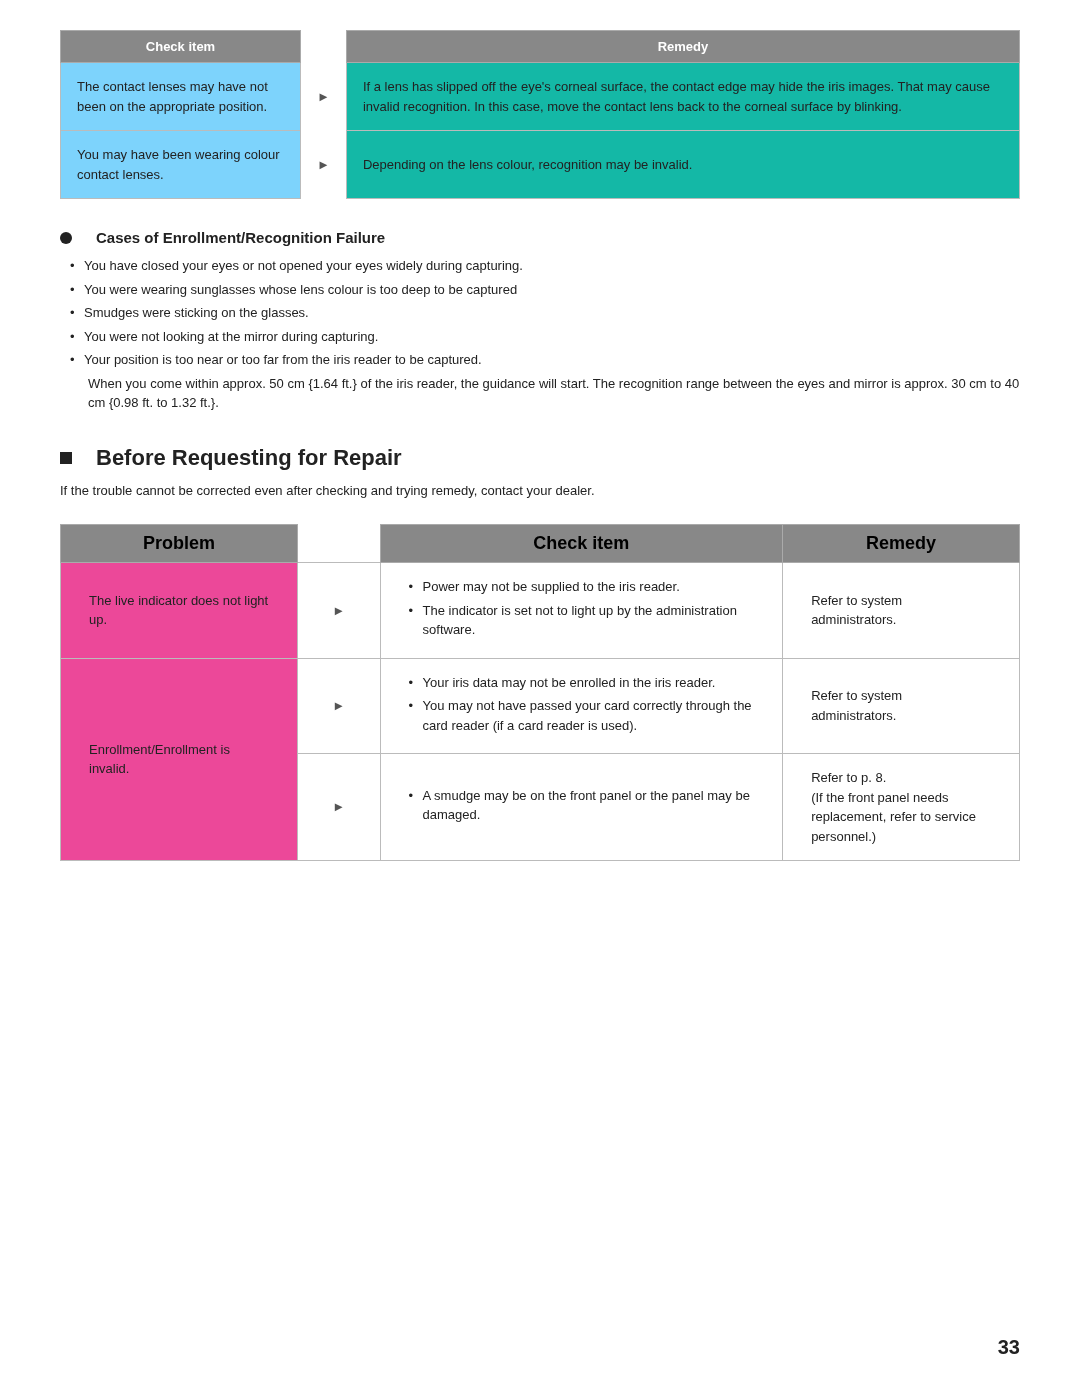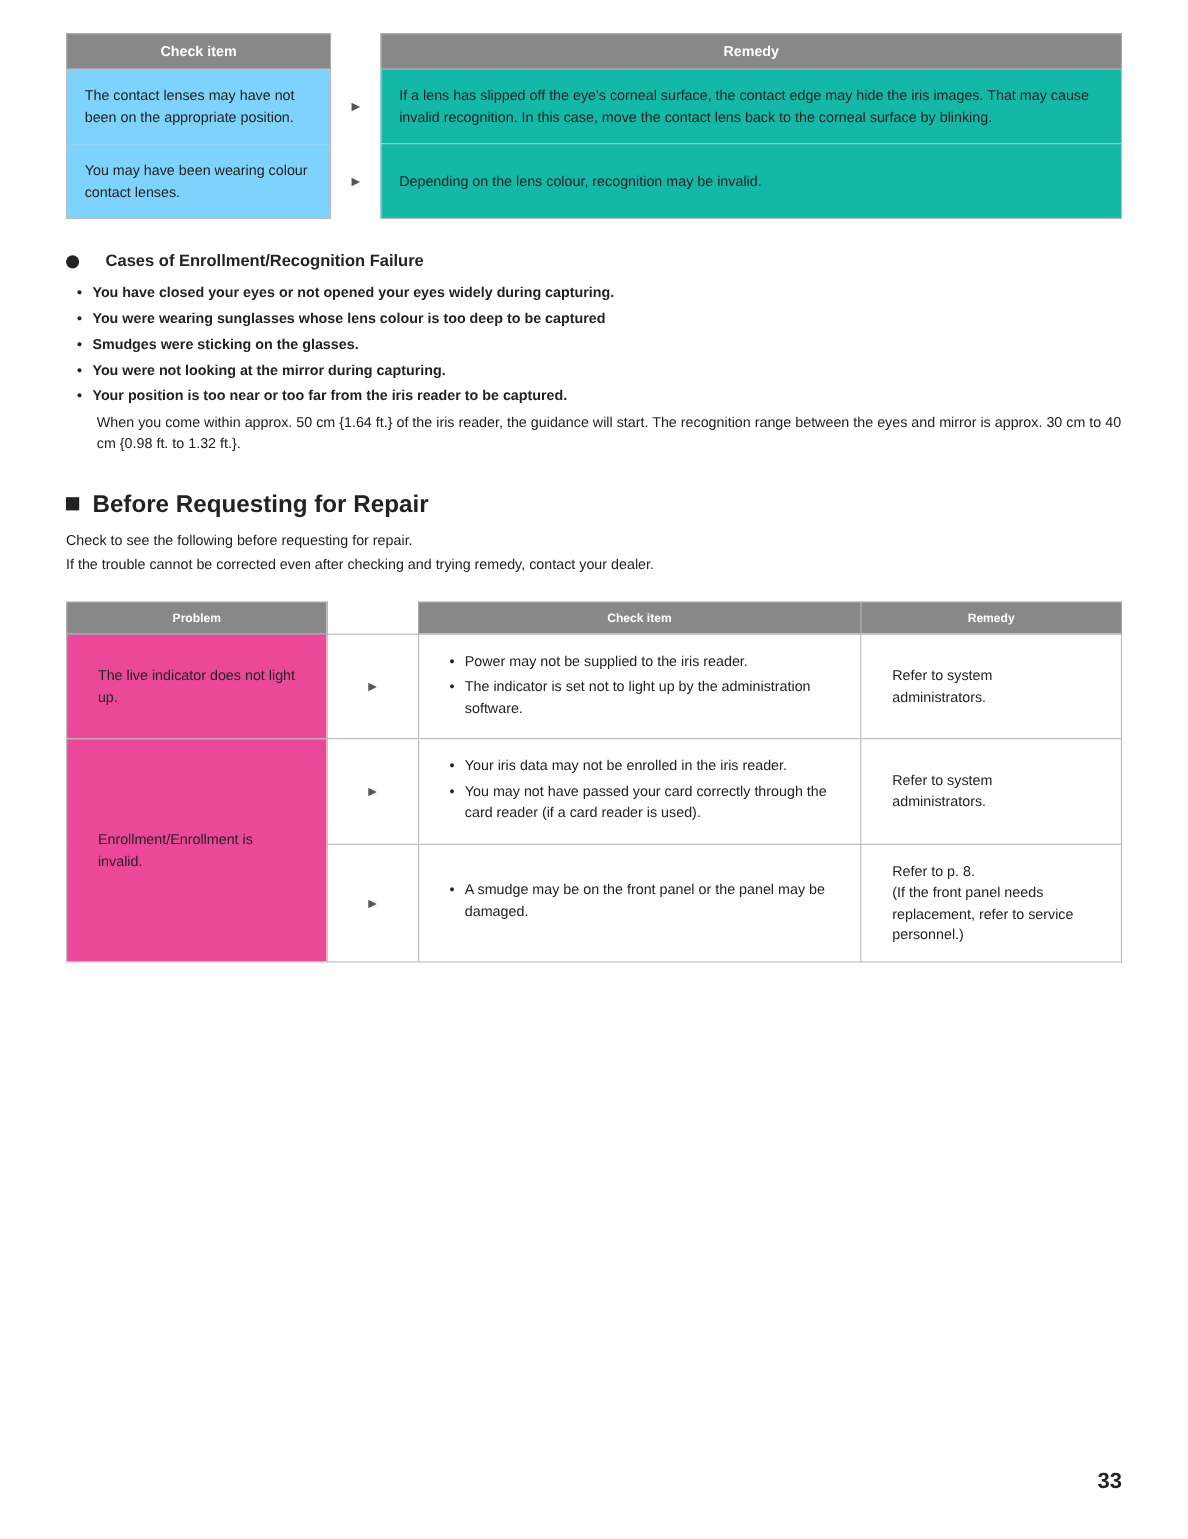--- a/index.html
+++ b/index.html
@@ -66,21 +66,20 @@
       display: inline-block;
       width: 12px;
       height: 12px;
       background: #222;
       border-radius: 50%;
       flex-shrink: 0;
     }
     .cases-section ul {
       list-style: none;
       padding-left: 10px;
-      font-weight: bold;
     }
     .cases-section ul li {
       padding-left: 14px;
       position: relative;
       margin-bottom: 4px;
       line-height: 1.5;
     }
     .cases-section ul li::before {
       content: "•";
       position: absolute;
@@ -92,21 +91,21 @@
       line-height: 1.5;
     }
 
     
     .repair-section h1 {
       font-size: 22px;
       font-weight: bold;
       margin-bottom: 10px;
       display: flex;
       align-items: center;
-      gap: 12px;
+      gap: 24px;
     }
     .square-bullet {
       display: inline-block;
       width: 12px;
       height: 12px;
       background: #222;
       flex-shrink: 0;
     }
     .repair-section p {
       font-size: 13px;
@@ -115,23 +114,23 @@
     }
 
     
     .bottom-table {
       width: 100%;
       border-collapse: collapse;
       margin-top: 24px;
     }
     .bottom-table th {
       background: #888;
-      color: #ffffff;
-      font-weight: bold;
-      font-size: 11px;
+      color: #000000;
+      font-weight: bold;
+      font-size: 18px;
       padding: 8px 12px;
       border: 1px solid #aaa;
       text-align: center;
     }
     .bottom-table td {
       border: 1px solid #bbb;
       padding: 14px 28px;
       vertical-align: middle;
       font-size: 13px;
       line-height: 1.5;
@@ -223,21 +222,20 @@
     <li>Your position is too near or too far from the iris reader to be captured.</li>
   </ul>
   <div class="sub-text">When you come within approx. 50 cm {1.64 ft.} of the iris reader, the guidance will start. The recognition range between the eyes and mirror is approx. 30 cm to 40 cm {0.98 ft. to 1.32 ft.}.</div>
 </div>
 
 <div class="repair-section">
   <h1>
     <span class="square-bullet"></span>
     <span>Before Requesting for Repair</span>
   </h1>
-  <p>Check to see the following before requesting for repair.</p>
   <p>If the trouble cannot be corrected even after checking and trying remedy, contact your dealer.</p>
 </div>
 
 <table class="bottom-table">
   <thead>
     <tr>
       <th class="problem-cell">Problem</th>
       <th style="width:28px; background:#fff; border:none; padding:0;"></th>
       <th class="check-item-cell">Check item</th>
       <th class="remedy-cell-b">Remedy</th>

